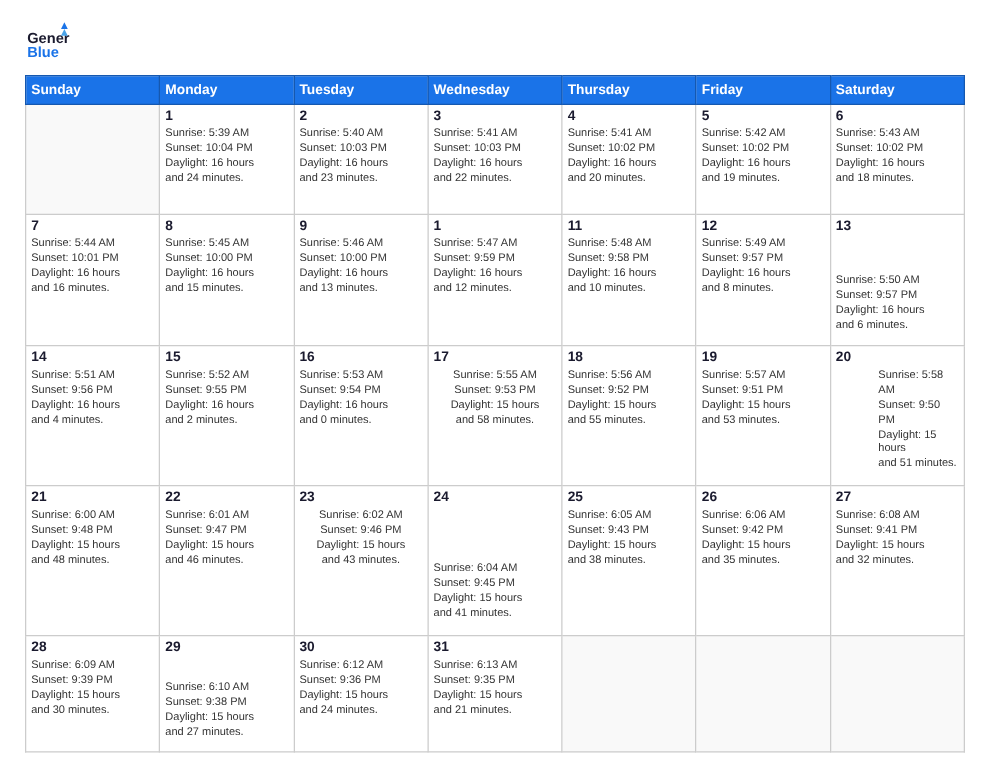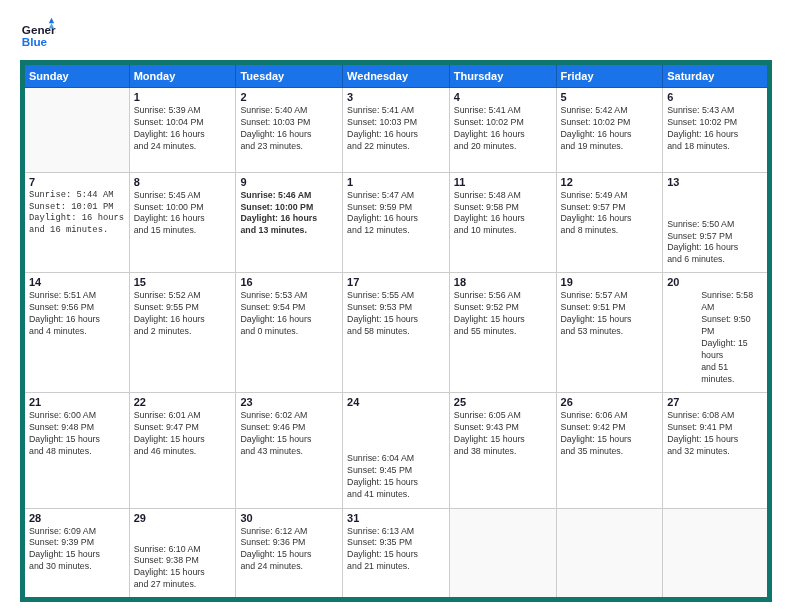--- a/index.html
+++ b/index.html
@@ -40,21 +40,21 @@
       font-weight: bold;
       color: #1a1a2e;
       line-height: 1.1;
     }
     .location-title {
       font-size: 16px;
       color: #444;
     }
     .calendar {
       flex: 1;
-      border: 5px solid #0f766e;
+      border: 1px solid #0f766e;
       border-collapse: collapse;
       width: 100%;
       table-layout: fixed;
     }
     .calendar th {
       background: #1a73e8;
       color: #fff;
       font-size: 11px;
       font-weight: bold;
       padding: 5px 4px;
@@ -159,35 +159,35 @@
             <span class="day-num">6</span>
             <div class="day-info" style="white-space: pre-line;">Sunrise: 5:43 AM
 Sunset: 10:02 PM
 Daylight: 16 hours
 and 18 minutes.</div>
           </td>
         </tr>
         <tr>
           <td>
             <span class="day-num">7</span>
-            <div class="day-info" style="white-space: pre-line; font-family: Liberation Mono, monospace;">Sunrise: 5:44 AM
+            <div class="day-info" style="white-space: pre-line;">Sunrise: 5:44 AM
 Sunset: 10:01 PM
 Daylight: 16 hours
 and 16 minutes.</div>
           </td>
           <td>
             <span class="day-num">8</span>
             <div class="day-info" style="white-space: pre-line;">Sunrise: 5:45 AM
 Sunset: 10:00 PM
 Daylight: 16 hours
 and 15 minutes.</div>
           </td>
           <td>
             <span class="day-num">9</span>
-            <div class="day-info" style="white-space: pre-line; font-weight: bold;">Sunrise: 5:46 AM
+            <div class="day-info" style="white-space: pre-line;">Sunrise: 5:46 AM
 Sunset: 10:00 PM
 Daylight: 16 hours
 and 13 minutes.</div>
           </td>
           <td>
             <span class="day-num">1</span>
             <div class="day-info" style="white-space: pre-line;">Sunrise: 5:47 AM
 Sunset: 9:59 PM
 Daylight: 16 hours
 and 12 minutes.</div>
@@ -231,21 +231,21 @@
           </td>
           <td>
             <span class="day-num">16</span>
             <div class="day-info" style="white-space: pre-line;">Sunrise: 5:53 AM
 Sunset: 9:54 PM
 Daylight: 16 hours
 and 0 minutes.</div>
           </td>
           <td>
             <span class="day-num">17</span>
-            <div class="day-info" style="white-space: pre-line;">Sunrise: 5:55 AM
+            <div class="day-info" style="white-space: pre-line; text-align: center;">Sunrise: 5:55 AM
 Sunset: 9:53 PM
 Daylight: 15 hours
 and 58 minutes.</div>
           </td>
           <td>
             <span class="day-num">18</span>
             <div class="day-info" style="white-space: pre-line;">Sunrise: 5:56 AM
 Sunset: 9:52 PM
 Daylight: 15 hours
 and 55 minutes.</div>
@@ -275,21 +275,21 @@
           </td>
           <td>
             <span class="day-num">22</span>
             <div class="day-info" style="white-space: pre-line;">Sunrise: 6:01 AM
 Sunset: 9:47 PM
 Daylight: 15 hours
 and 46 minutes.</div>
           </td>
           <td>
             <span class="day-num">23</span>
-            <div class="day-info" style="white-space: pre-line;">Sunrise: 6:02 AM
+            <div class="day-info" style="white-space: pre-line; text-align: center;">Sunrise: 6:02 AM
 Sunset: 9:46 PM
 Daylight: 15 hours
 and 43 minutes.</div>
           </td>
           <td>
             <span class="day-num">24</span>
             <div class="day-info" style="white-space: pre-line; margin-top: 45px;">Sunrise: 6:04 AM
 Sunset: 9:45 PM
 Daylight: 15 hours
 and 41 minutes.</div>

